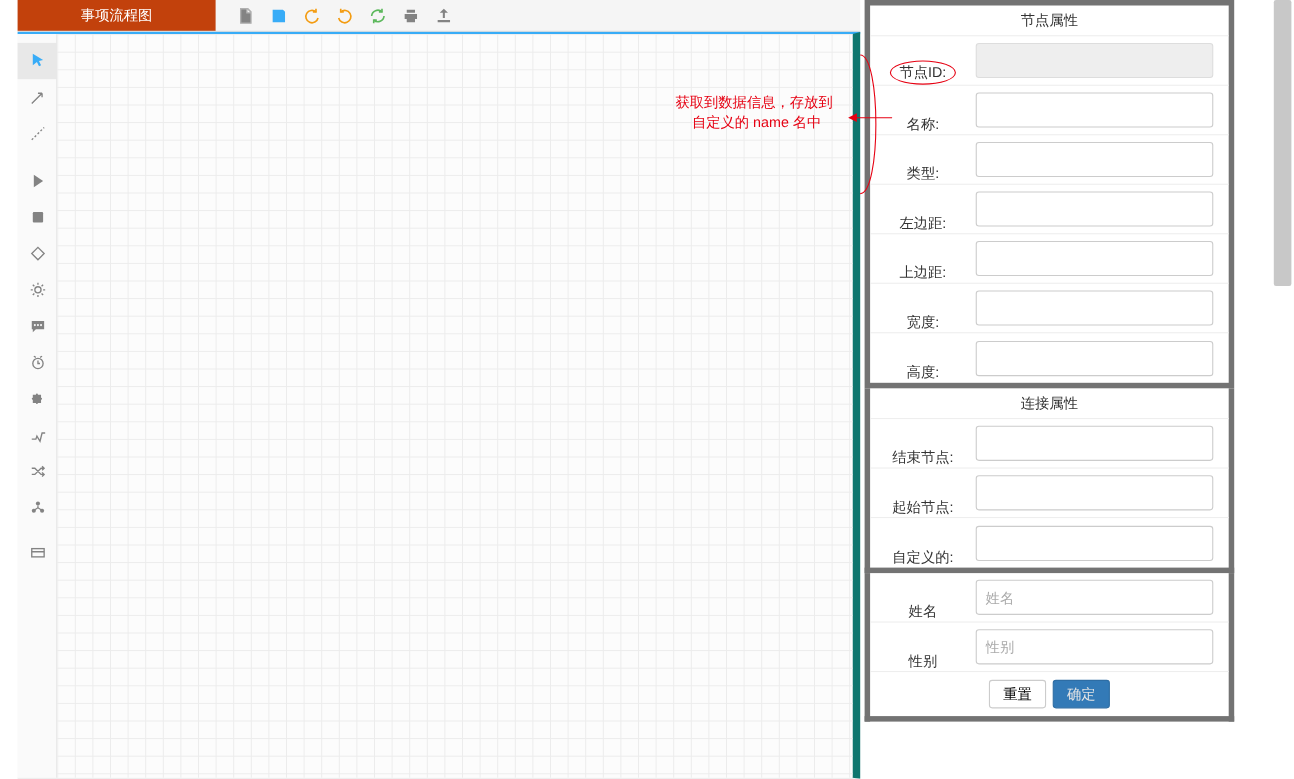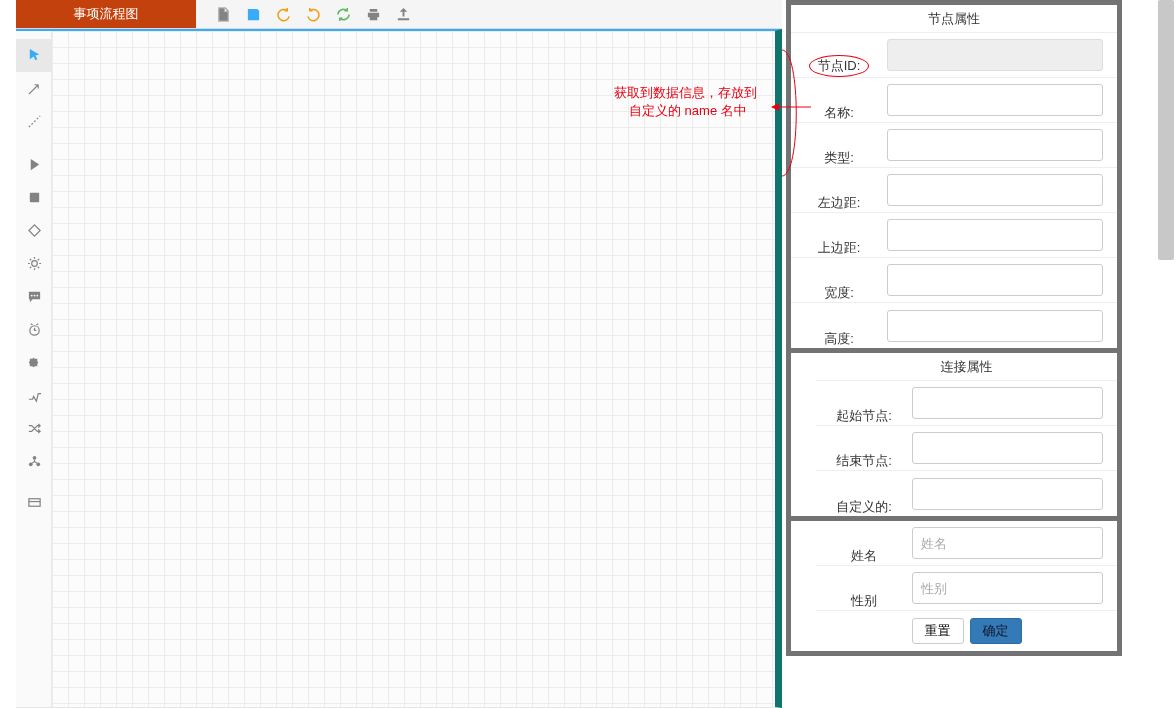--- a/index.html
+++ b/index.html
@@ -108,21 +108,21 @@
 .arrow-line { stroke:#e60012; stroke-width:1; fill:none; }
 .arrow-head { fill:#e60012; }
 .right {
   width: 344px;
   padding: 0 0 0 0;
 }
 .panel {
   border: 5px solid #737373;
   margin: 0 4px 0 4px;
 }
-.panel + .panel { border-top: none; padding-left: 25px; }
+.panel + .panel { border-top: none; }
 .panel-title {
   height: 28px;
   display: flex;
   align-items: center;
   justify-content: center;
   font-size: 13px;
   border-bottom: 1px solid #eee;
 }
 .row {
   display: flex;
@@ -168,21 +168,21 @@
 }
 .btn {
   height:26px;
   padding:0 12px;
   font-size:13px;
   border:1px solid #ccc;
   background:#fff;
   border-radius:3px;
   cursor:pointer;
 }
-.btn.primary { background:#337ab7; border-color:#2e6da4; color:#0f172a; }
+.btn.primary { background:#337ab7; border-color:#2e6da4; color:#e5e5e5; }
 .scrollthumb {
   position:absolute;
   right:2px;
   top:0;
   width:16px;
   height:260px;
   background:#c8c8c8;
   border-radius:2px;
 }
 .curve-nodeid {
@@ -365,25 +365,25 @@
           <div class="row-input"><input value="" style=""></div>
         </div>
         <div class="row">
           <div class="row-label"><span>高度:</span></div>
           <div class="row-input"><input value="" style=""></div>
         </div>
       </div>
       <div class="panel">
         <div class="panel-title">连接属性</div>
         <div class="row">
+          <div class="row-label"><span>结束节点:</span></div>
+          <div class="row-input"><input value="" style=""></div>
+        </div>
+        <div class="row">
           <div class="row-label"><span>起始节点:</span></div>
-          <div class="row-input"><input value="" style=""></div>
-        </div>
-        <div class="row">
-          <div class="row-label"><span>结束节点:</span></div>
           <div class="row-input"><input value="" style=""></div>
         </div>
         <div class="row">
           <div class="row-label"><span>自定义的:</span></div>
           <div class="row-input"><input value="" style=""></div>
         </div>
       </div>
       <div class="panel">
         <div class="row">
           <div class="row-label"><span>姓名</span></div>

